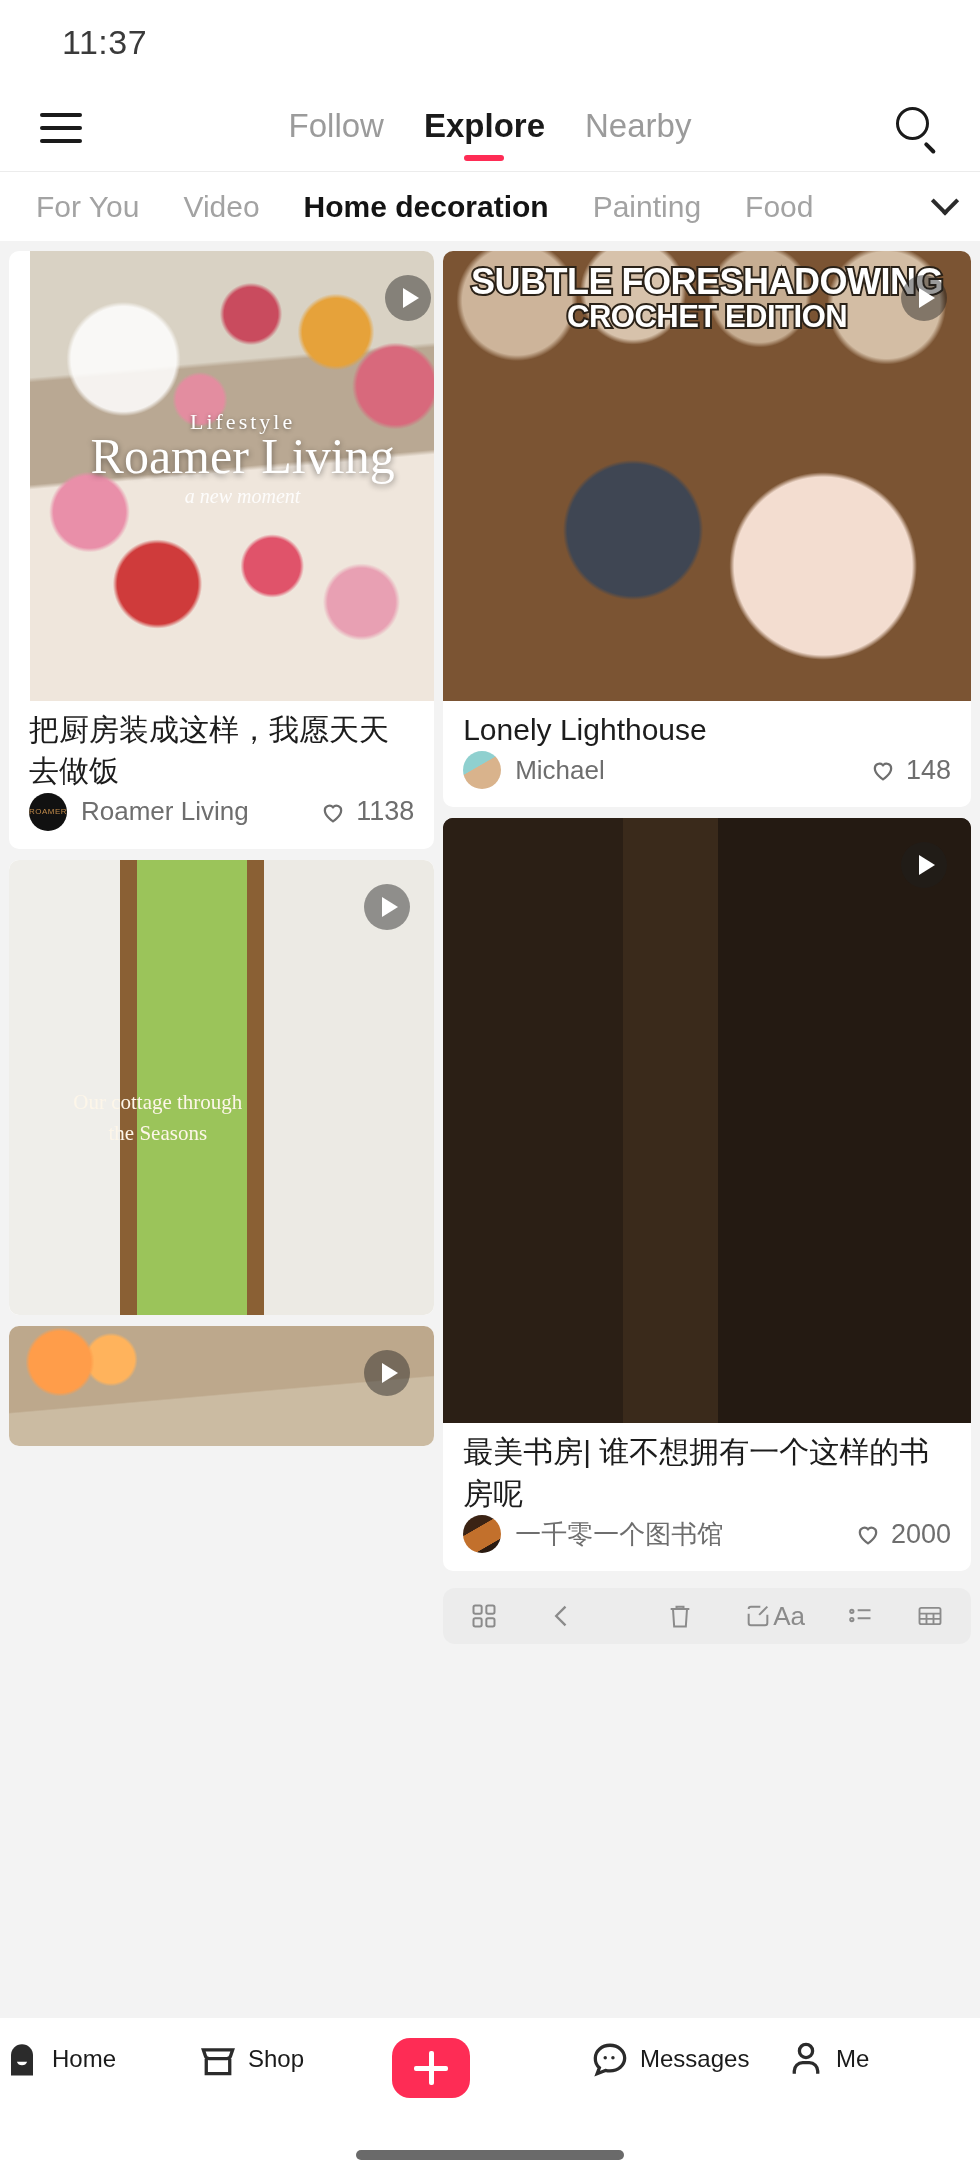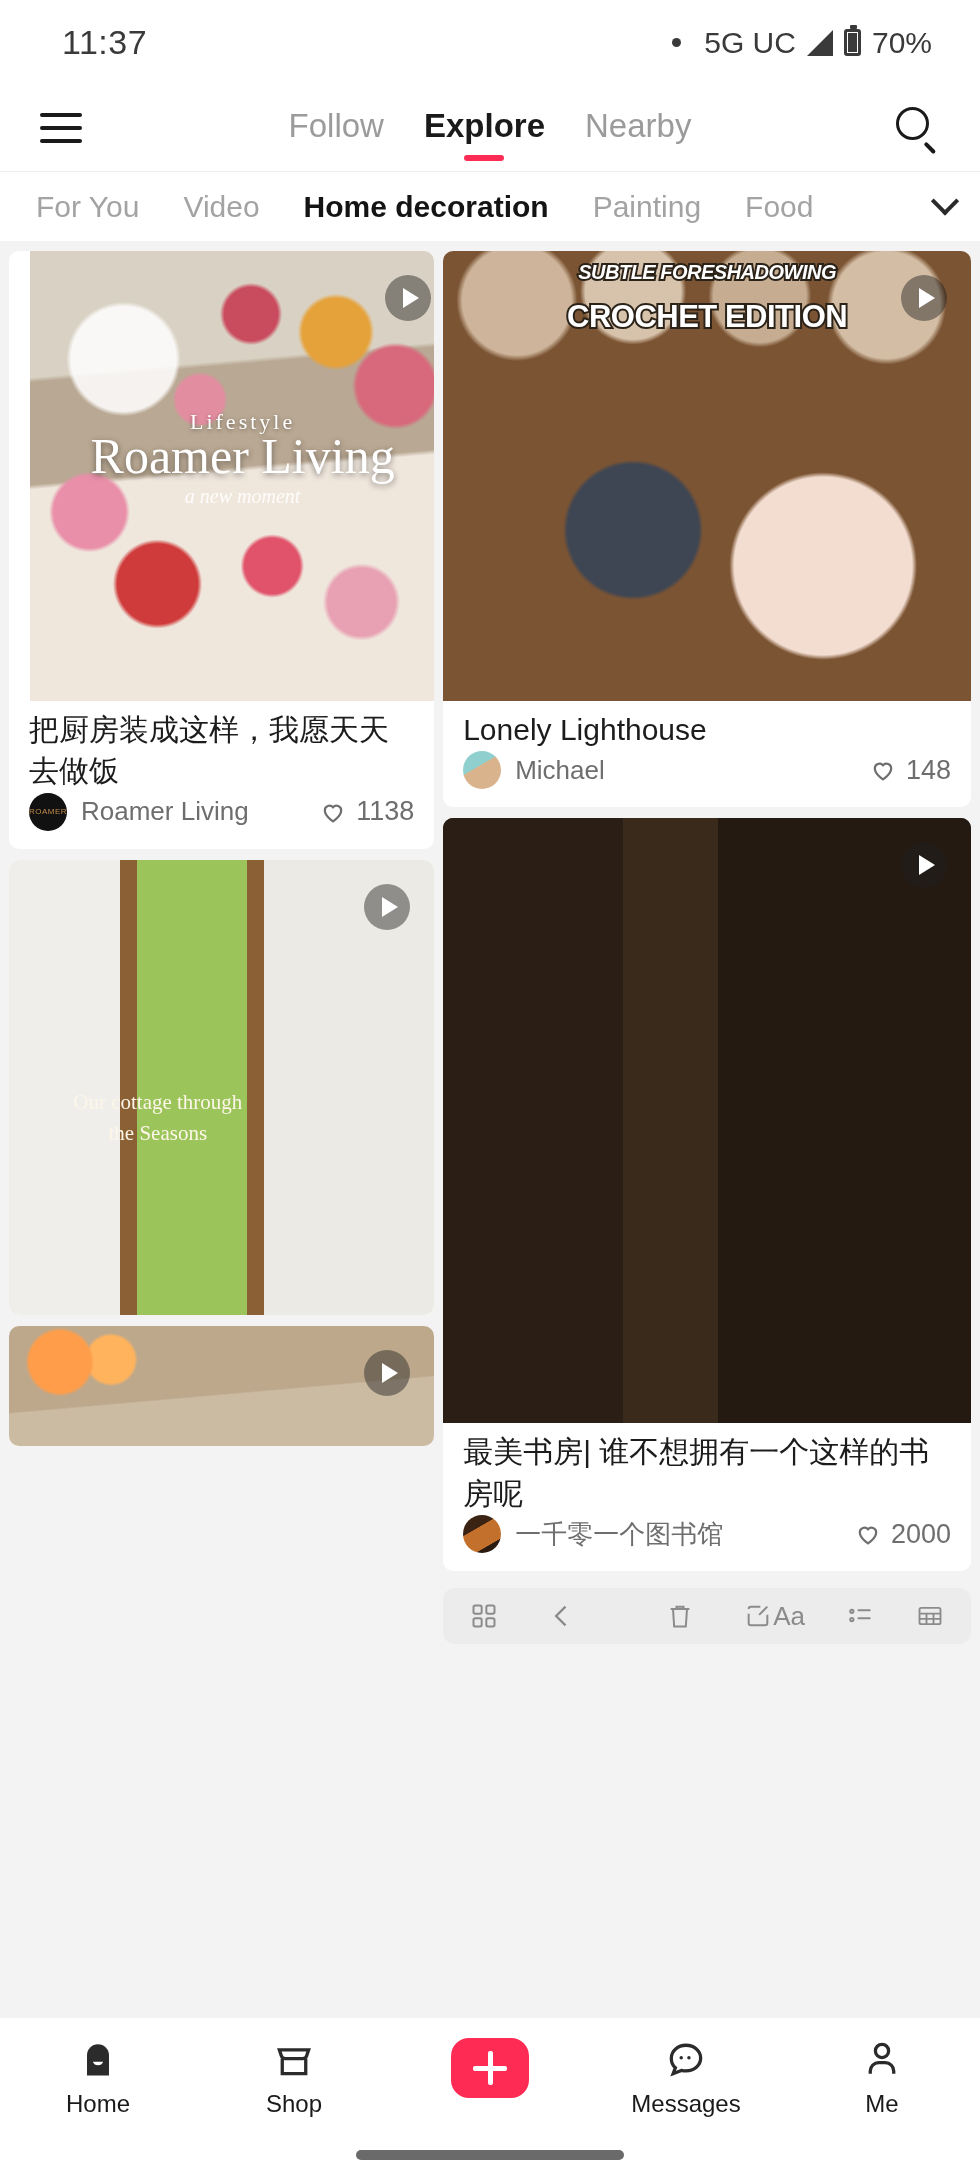--- a/index.html
+++ b/index.html
@@ -131,22 +131,22 @@
   .av1::after { content:"ROAMER"; position:absolute; inset:0; display:flex; align-items:center; justify-content:center; color:#c08a4a; font-size:8px; letter-spacing:.5px;}
   .av2 { background: linear-gradient(150deg,#8fd0cf 0 40%, #d9b38c 41% 100%); }
   .av3 { background: linear-gradient(160deg,#7e6b58 0 30%, #5b9bd5 31% 70%, #6b8f4e 71% 100%); }
   .av4 { background: linear-gradient(150deg,#3b2314 0 35%, #c2702c 36% 75%, #2a1a10 76% 100%); }
 
   
   .ov { position:absolute; left:0; right:0; text-align:center; color:#fff; pointer-events:none;}
   .ov-k1 { top: 35%; font-size: 22px; letter-spacing: 3px; font-family: "Liberation Serif", serif; text-shadow: 0 1px 4px rgba(0,0,0,.45);}
   .ov-k2 { top: 39%; font-size: 50px; font-family: "Liberation Serif", serif; text-shadow: 0 2px 6px rgba(0,0,0,.45);}
   .ov-k3 { top: 52%; font-size: 20px; font-style: italic; opacity:.9; font-family:"Liberation Serif", serif;}
-  .ov-y1 { top: 10px; font-size: 20px; font-weight: bold; letter-spacing: -0.5px;
-           -webkit-text-stroke: 4px #2b2218; paint-order: stroke fill; font-style: italic; }
+  .ov-y1 { top: 10px; font-size: 36px; font-weight: bold; letter-spacing: -0.5px;
+           -webkit-text-stroke: 4px #2b2218; paint-order: stroke fill; }
   .ov-y2 { top: 48px; font-size: 31px; font-weight: bold; letter-spacing: -0.5px;
            -webkit-text-stroke: 4px #2b2218; paint-order: stroke fill; }
   .ov-c { top: 50%; font-size: 21px; line-height: 1.45; color:#fdf6e9; font-family:"Liberation Serif", serif; left: 12%; right: 42%; }
 
   
   .edit-toolbar {
     position: absolute; left: 0; right: 0; height: 56px;
     background: #ececec; border-radius: 12px;
     display:flex; align-items:center; padding: 0 26px; gap: 0;
     color: #8b8b8b;
@@ -155,21 +155,21 @@
   .et-right { display:flex; align-items:center; gap: 40px; margin-left:auto; }
   .et-ic { width: 30px; height: 30px; display:flex; align-items:center; justify-content:center;}
   .et-ic svg { width: 28px; height: 28px; }
   .et-aa { font-size: 26px; color:#8b8b8b; }
 
   
   .bottomnav {
     position:absolute; left:0; right:0; bottom:0; height: 160px; background:#fff;
     display:flex; align-items: flex-start; padding-top: 18px;
   }
-  .bn-item { flex:1; display:flex; flex-direction:column; align-items:center; gap: 8px; cursor:pointer;}
+  .bn-item { flex:1; display:flex; flex-direction:row; align-items:center; gap: 8px; cursor:pointer;}
   .bn-label { font-size: 24px; color: #1a1a1a; }
   .bn-ic { height: 46px; display:flex; align-items:center; justify-content:center;}
   .bn-ic svg { height: 44px; }
   .plus-btn {
     width: 78px; height: 60px; background:#fe2c55; border-radius: 18px;
     display:flex; align-items:center; justify-content:center; position: relative; margin-top:2px;
   }
   .plus-btn::before, .plus-btn::after { content:""; position:absolute; background:#fff; border-radius:2px; }
   .plus-btn::before { width: 34px; height: 5px; }
   .plus-btn::after { width: 5px; height: 34px; }
@@ -178,27 +178,20 @@
     width: 268px; height: 10px; border-radius: 6px; background: #6a6a6a;
   }
 </style>
 </head>
 <body>
 
 <div id="phone">
 
   <div class="statusbar">
     <div class="status-time">11:37</div>
-    <div class="status-right">
-      <span class="dot-ind"></span>
-      <span>5G UC</span>
-      <span class="sig"></span>
-      <span class="batt"></span>
-      <span>70%</span>
-    </div>
   </div>
 
   <div class="topnav">
     <div class="hamburger">
       <span></span>
         <span></span>
         <span></span>
     </div>
     <div class="nav-tabs">
       <div class="nav-tab">Follow</div>

